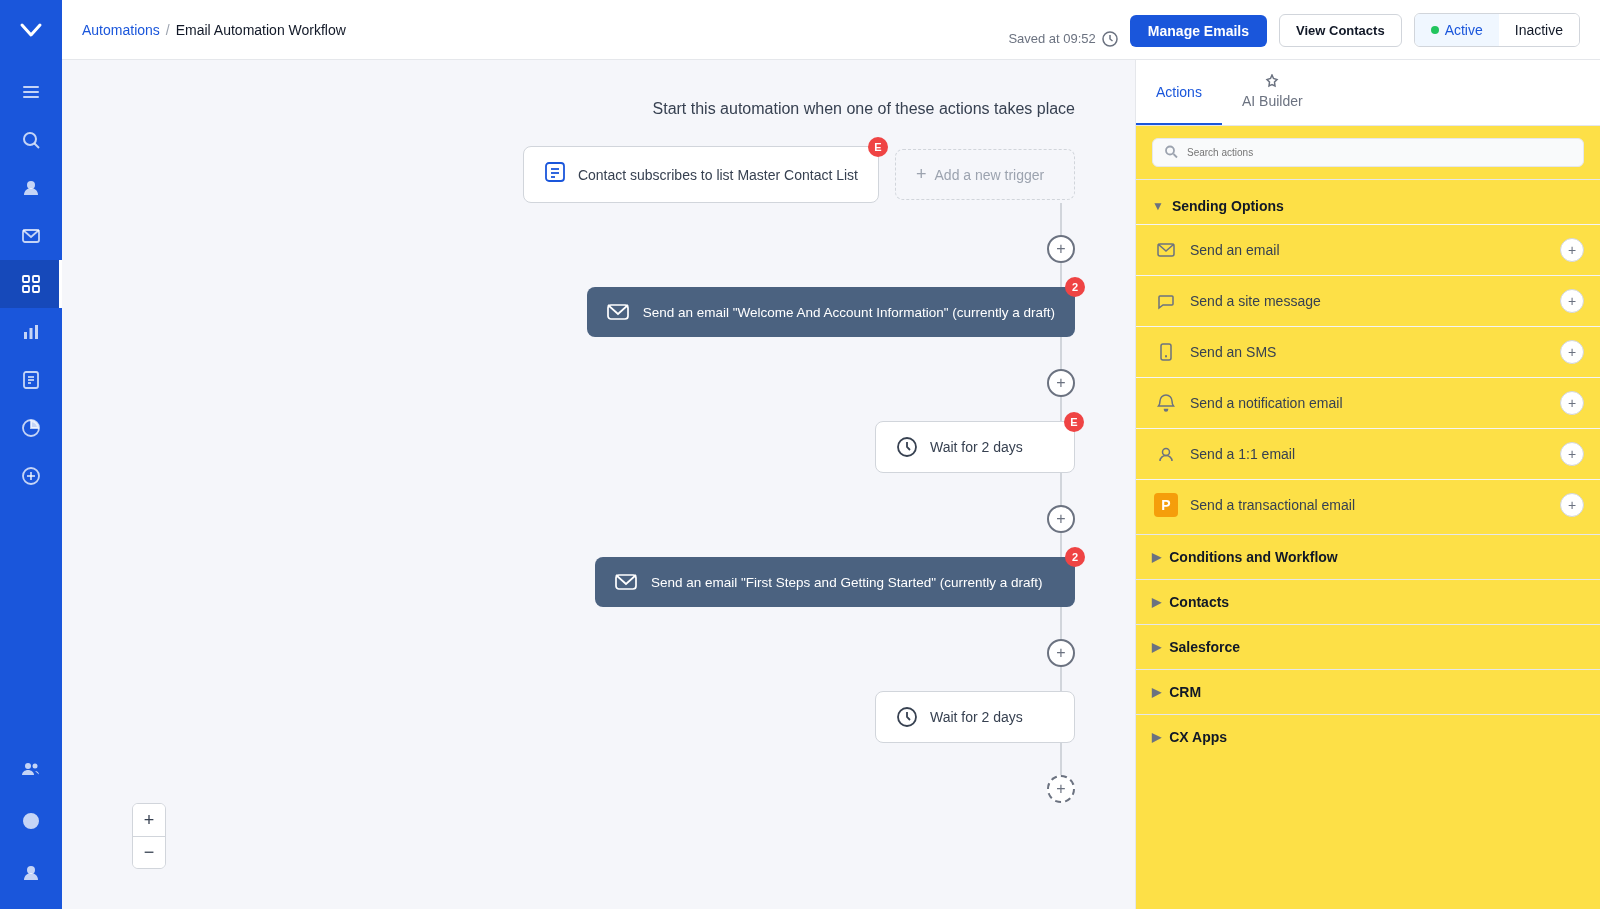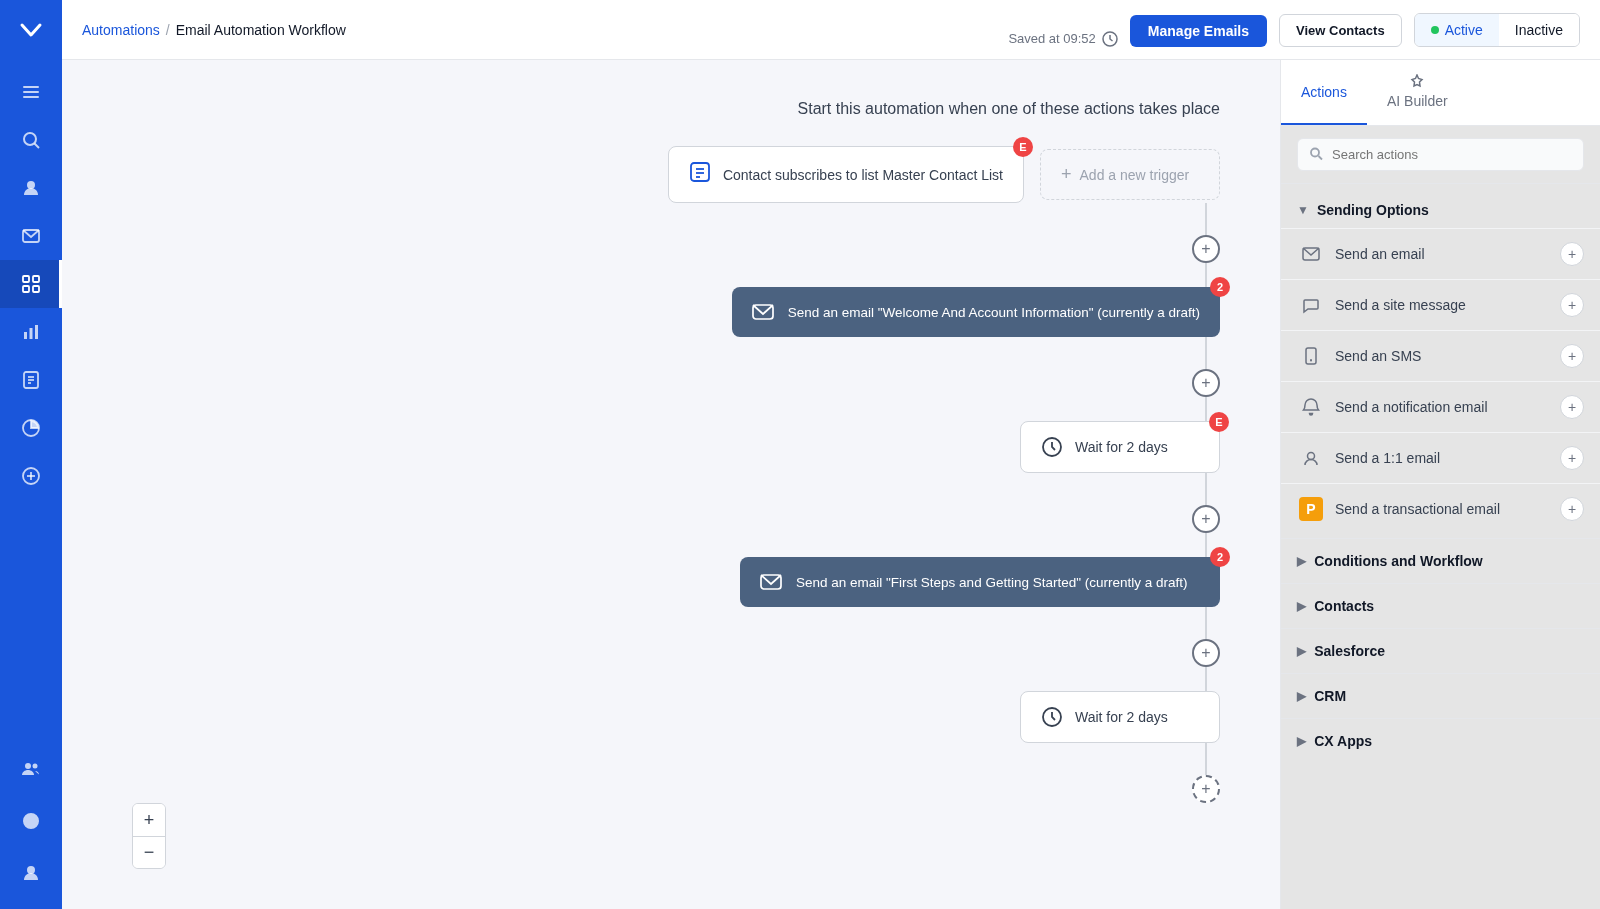--- a/index.html
+++ b/index.html
@@ -249,22 +249,22 @@
       align-items: center;
       gap: 12px;
       font-size: 14px;
       color: #374151;
       min-width: 200px;
       cursor: pointer;
     }
 
     
     .right-panel {
-      width: 320px;
-      background: #e5e5e5;
+      width: 465px;
+      background: #fde047;
       border-left: 1px solid #e5e7eb;
       display: flex;
       flex-direction: column;
       flex-shrink: 0;
     }
     .panel-tabs {
       display: flex;
       border-bottom: 1px solid #e5e7eb;
       background: white;
     }
@@ -286,21 +286,21 @@
     .panel-search {
       padding: 12px 16px;
       border-bottom: 1px solid #e5e7eb;
       position: relative;
     }
     .panel-search input {
       width: 100%;
       padding: 8px 12px 8px 34px;
       border: 1px solid #e5e7eb;
       border-radius: 6px;
-      font-size: 13px;
+      font-size: 10px;
       color: #374151;
       outline: none;
       background: #f9fafb;
     }
     .search-icon-pos {
       position: absolute;
       left: 28px;
       top: 50%;
       transform: translateY(-50%);
       color: #9ca3af;

